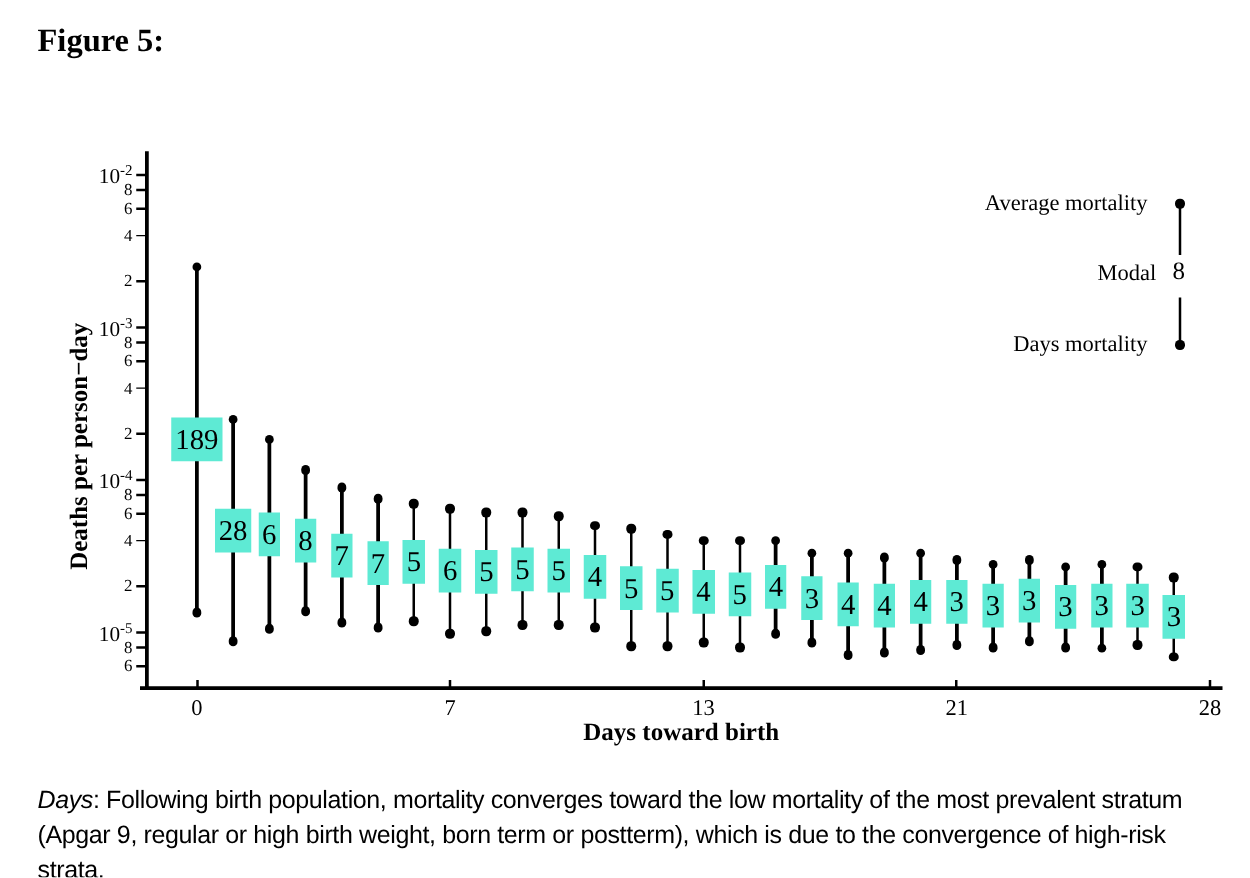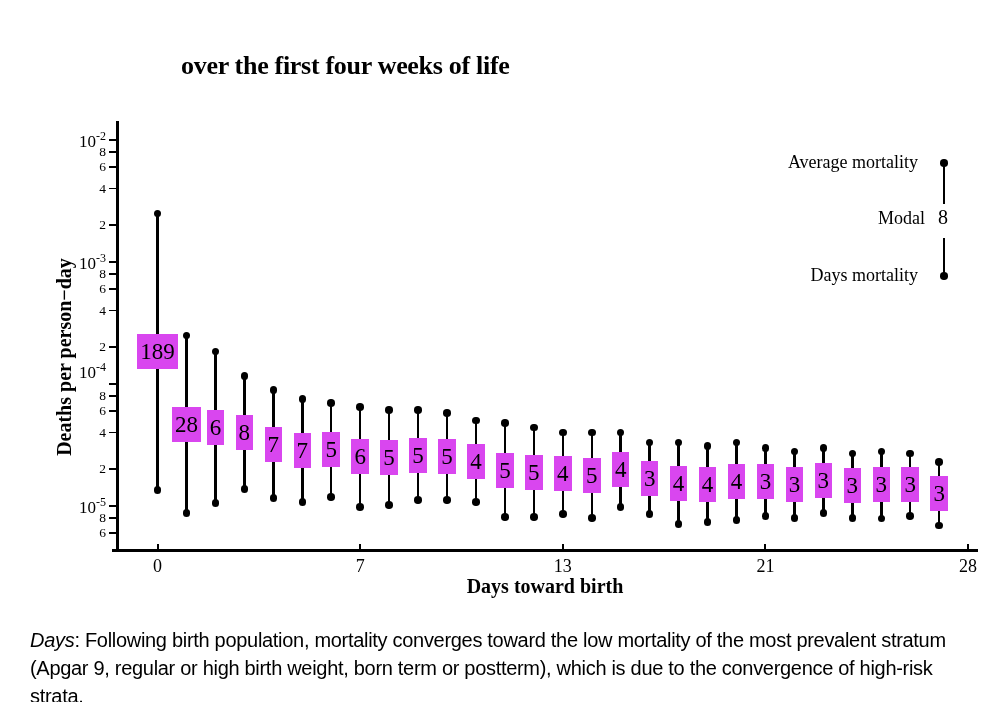--- a/index.html
+++ b/index.html
@@ -17,21 +17,21 @@
   .ylab-major sup{font-size:12px;}
   .ylab-minor{position:absolute;right:894px;font-size:13.5px;}
   .xlab{position:absolute;top:556px;width:40px;text-align:center;font-size:18px;}
   .y-label{position:absolute;left:64px;top:357px;transform:translate(-50%,-50%) rotate(-90deg);
            font-weight:bold;font-size:20px;white-space:nowrap;}
   .x-label{position:absolute;left:345px;top:575px;width:400px;text-align:center;font-weight:bold;font-size:20px;}
   
   .rline{position:absolute;width:2.5px;background:#000;}
   .dot{position:absolute;width:7.5px;height:7.5px;background:#000;border-radius:50%;}
   .rlabel{position:absolute;width:70px;height:38px;display:flex;align-items:center;justify-content:center;font-size:23px;}
-  .rlabel span{background:#d946ef;padding:6px 3px;line-height:1;}
+  .rlabel span{background:#5eead4;padding:6px 3px;line-height:1;}
   
   .leg-text{position:absolute;font-size:18px;white-space:nowrap;}
   .leg-avg{right:82px;top:152px;font-family:Liberation Serif, serif;}
   .leg-ratio{right:75px;top:208px;}
   .leg-ratio-val{position:absolute;left:932px;top:206px;width:22px;text-align:center;font-size:20px;}
   .leg-line{position:absolute;left:942.7px;width:2.5px;background:#000;}
   .leg-line1{top:163px;height:41px;}
   .leg-line2{top:238px;height:38px;}
   .leg-dot{position:absolute;left:940.2px;width:7.5px;height:7.5px;background:#000;border-radius:50%;}
   .leg-dot-top{top:159.2px;}
@@ -39,21 +39,22 @@
   
   .note{position:absolute;left:30px;top:626px;width:958px;font-family:"Liberation Sans",sans-serif;
         font-size:20px;line-height:28px;letter-spacing:-0.3px;}
   .note-prefix{font-style:italic;}
 </style>
 </head>
 <body>
 
 <div id="stage">
 
-  <div class="fig-title"><br><span>over the first four weeks of life</span></div>
+  <div class="fig-label">Figure 5:</div>
+  <div class="fig-title"><br></div>
 
   <div id="chart">
     <div class="y-axis-line"></div>
     <div class="x-axis-line"></div>
     <div class="y-label">Deaths per person−day</div>
     <div class="x-label">Days toward birth</div>
 
     <div class="leg-text leg-avg">Average mortality</div>
     <div class="leg-text leg-ratio">Modal</div>
     <div class="leg-ratio-val">8</div>
@@ -76,21 +77,21 @@
       <div class="ylab-major" style="top: 251px;">10<sup>-3</sup></div>
       <div class="ytick" style="top: 272.923px;"></div>
       <div class="ylab-minor" style="top: 265.823px;">8</div>
       <div class="ytick" style="top: 288.166px;"></div>
       <div class="ylab-minor" style="top: 281.066px;">6</div>
       <div class="ytick" style="top: 309.649px;"></div>
       <div class="ylab-minor" style="top: 302.549px;">4</div>
       <div class="ytick" style="top: 346.374px;"></div>
       <div class="ylab-minor" style="top: 339.274px;">2</div>
       <div class="ytick" style="top: 383.1px;"></div>
-      <div class="ylab-major" style="top: 360px; margin-left: 42px;">10<sup>-4</sup></div>
+      <div class="ylab-major" style="top: 373px; margin-left: 42px;">10<sup>-4</sup></div>
       <div class="ytick" style="top: 394.923px;"></div>
       <div class="ylab-minor" style="top: 387.823px;">8</div>
       <div class="ytick" style="top: 410.166px;"></div>
       <div class="ylab-minor" style="top: 403.066px;">6</div>
       <div class="ytick" style="top: 431.649px;"></div>
       <div class="ylab-minor" style="top: 424.549px;">4</div>
       <div class="ytick" style="top: 468.374px;"></div>
       <div class="ylab-minor" style="top: 461.274px;">2</div>
       <div class="ytick" style="top: 505.1px;"></div>
       <div class="ylab-major" style="top: 495px;">10<sup>-5</sup></div>

